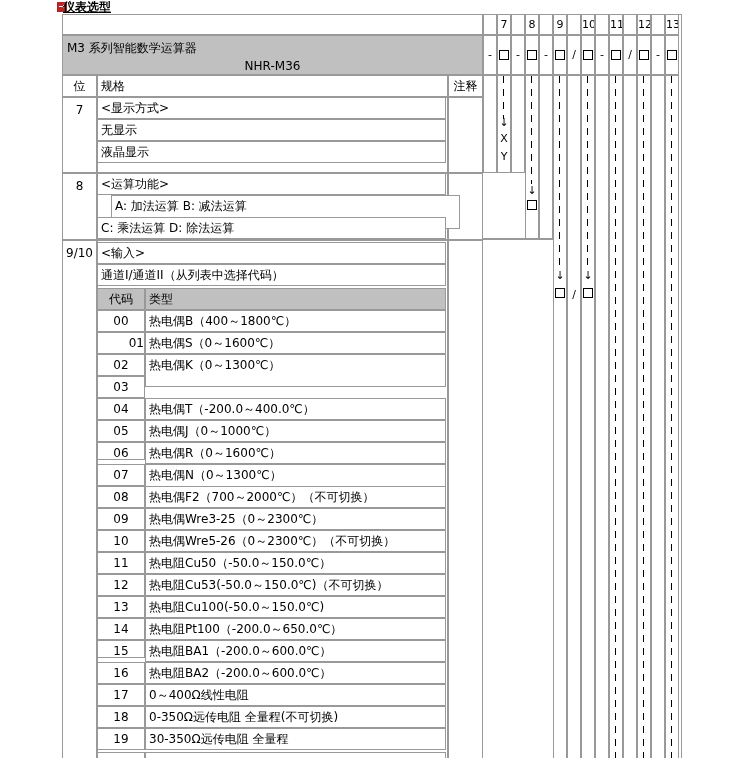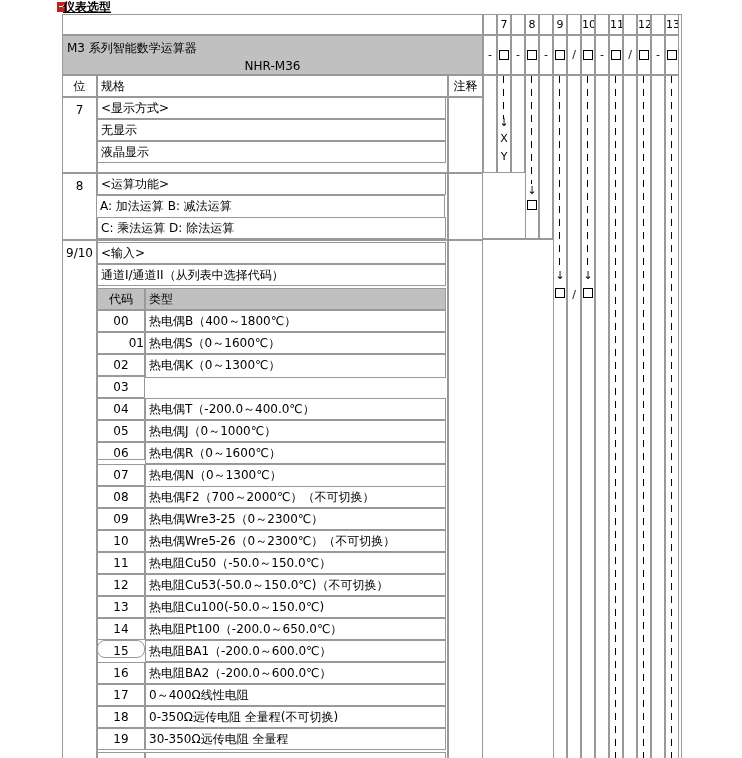--- a/index.html
+++ b/index.html
@@ -70,32 +70,32 @@
     <div class="cell" id="g8-spec"></div>
     <div class="cell" id="g8-note"></div>
 
     <div class="cell txc padtop open" id="g9-pos">9/10</div>
     <div class="cell open" id="g9-spec"></div>
     <div class="cell open" id="g9-note"></div>
   <div class="cell pl" style="left: 97px; top: 97px; width: 349px; height: 22px;">&lt;显示方式&gt;</div>
       <div class="cell pl" style="left: 97px; top: 119px; width: 349px; height: 22px;">无显示</div>
       <div class="cell pl" style="left: 97px; top: 141px; width: 349px; height: 22px;">液晶显示</div>
       <div class="cell pl" style="left: 97px; top: 173px; width: 349px; height: 22px;">&lt;运算功能&gt;</div>
-      <div class="cell pl" style="left: 96px; top: 195px; width: 349px; height: 34px;">A: 加法运算 B: 减法运算</div>
+      <div class="cell pl" style="left: 111px; top: 195px; width: 349px; height: 34px;">A: 加法运算 B: 减法运算</div>
       <div class="cell pl" style="left: 97px; top: 217px; width: 349px; height: 22px;">C: 乘法运算 D: 除法运算</div>
       <div class="cell pl" style="left: 97px; top: 242px; width: 349px; height: 22px;">&lt;输入&gt;</div>
       <div class="cell pl" style="left: 97px; top: 264px; width: 349px; height: 22px;">通道I/通道II（从列表中选择代码）</div>
       <div class="cell gray txc" style="left: 97px; top: 288px; width: 48px; height: 22px;">代码</div>
       <div class="cell gray pl" style="left: 145px; top: 288px; width: 301px; height: 22px;">类型</div>
       <div class="cell txc" style="left: 97px; top: 310px; width: 48px; height: 22px;">00</div>
       <div class="cell pl" style="left: 145px; top: 310px; width: 301px; height: 22px;">热电偶B（400～1800℃）</div>
       <div class="cell txc" style="left: 97px; top: 332px; width: 48px; height: 22px; text-align: right;">01</div>
       <div class="cell pl" style="left: 145px; top: 332px; width: 301px; height: 22px;">热电偶S（0～1600℃）</div>
       <div class="cell txc" style="left: 97px; top: 354px; width: 48px; height: 22px;">02</div>
-      <div class="cell pl" style="left: 145px; top: 354px; width: 301px; height: 24px;">热电偶K（0～1300℃）</div>
+      <div class="cell pl" style="left: 145px; top: 354px; width: 301px; height: 33px;">热电偶K（0～1300℃）</div>
       <div class="cell txc" style="left: 97px; top: 376px; width: 48px; height: 22px;">03</div>
       <div class="cell pl" style="left: 145px; top: 376px; width: 301px; height: 22px; margin-top: 48px;">热电偶E（0～1000℃）</div>
       <div class="cell txc" style="left: 97px; top: 398px; width: 48px; height: 22px;">04</div>
       <div class="cell pl" style="left: 145px; top: 398px; width: 301px; height: 22px;">热电偶T（-200.0～400.0℃）</div>
       <div class="cell txc" style="left: 97px; top: 420px; width: 48px; height: 22px;">05</div>
       <div class="cell pl" style="left: 145px; top: 420px; width: 301px; height: 22px;">热电偶J（0～1000℃）</div>
       <div class="cell txc" style="left: 97px; top: 442px; width: 48px; height: 18px;">06</div>
       <div class="cell pl" style="left: 145px; top: 442px; width: 301px; height: 22px;">热电偶R（0～1600℃）</div>
       <div class="cell txc" style="left: 97px; top: 464px; width: 48px; height: 22px;">07</div>
       <div class="cell pl" style="left: 145px; top: 464px; width: 301px; height: 27px;">热电偶N（0～1300℃）</div>
@@ -106,21 +106,21 @@
       <div class="cell txc" style="left: 97px; top: 530px; width: 48px; height: 22px;">10</div>
       <div class="cell pl" style="left: 145px; top: 530px; width: 301px; height: 22px;">热电偶Wre5-26（0～2300℃）（不可切换）</div>
       <div class="cell txc" style="left: 97px; top: 552px; width: 48px; height: 22px;">11</div>
       <div class="cell pl" style="left: 145px; top: 552px; width: 301px; height: 22px;">热电阻Cu50（-50.0～150.0℃）</div>
       <div class="cell txc" style="left: 97px; top: 574px; width: 48px; height: 22px;">12</div>
       <div class="cell pl" style="left: 145px; top: 574px; width: 301px; height: 22px;">热电阻Cu53(-50.0～150.0℃)（不可切换）</div>
       <div class="cell txc" style="left: 97px; top: 596px; width: 48px; height: 22px;">13</div>
       <div class="cell pl" style="left: 145px; top: 596px; width: 301px; height: 22px;">热电阻Cu100(-50.0～150.0℃)</div>
       <div class="cell txc" style="left: 97px; top: 618px; width: 48px; height: 22px;">14</div>
       <div class="cell pl" style="left: 145px; top: 618px; width: 301px; height: 22px;">热电阻Pt100（-200.0～650.0℃）</div>
-      <div class="cell txc" style="left: 97px; top: 640px; width: 48px; height: 18px; border-radius: 8px;">15</div>
+      <div class="cell txc" style="left: 97px; top: 640px; width: 48px; height: 18px;">15</div>
       <div class="cell pl" style="left: 145px; top: 640px; width: 301px; height: 22px;">热电阻BA1（-200.0～600.0℃）</div>
       <div class="cell txc" style="left: 97px; top: 662px; width: 48px; height: 22px;">16</div>
       <div class="cell pl" style="left: 145px; top: 662px; width: 301px; height: 22px;">热电阻BA2（-200.0～600.0℃）</div>
       <div class="cell txc" style="left: 97px; top: 684px; width: 48px; height: 22px;">17</div>
       <div class="cell pl" style="left: 145px; top: 684px; width: 301px; height: 22px;">0～400Ω线性电阻</div>
       <div class="cell txc" style="left: 97px; top: 706px; width: 48px; height: 22px;">18</div>
       <div class="cell pl" style="left: 145px; top: 706px; width: 301px; height: 22px;">0-350Ω远传电阻 全量程(不可切换)</div>
       <div class="cell txc" style="left: 97px; top: 728px; width: 48px; height: 22px;">19</div>
       <div class="cell pl" style="left: 145px; top: 728px; width: 301px; height: 22px;">30-350Ω远传电阻 全量程</div>
       <div class="cell open" style="left: 97px; top: 752px; width: 48px; height: 6px;"></div>

